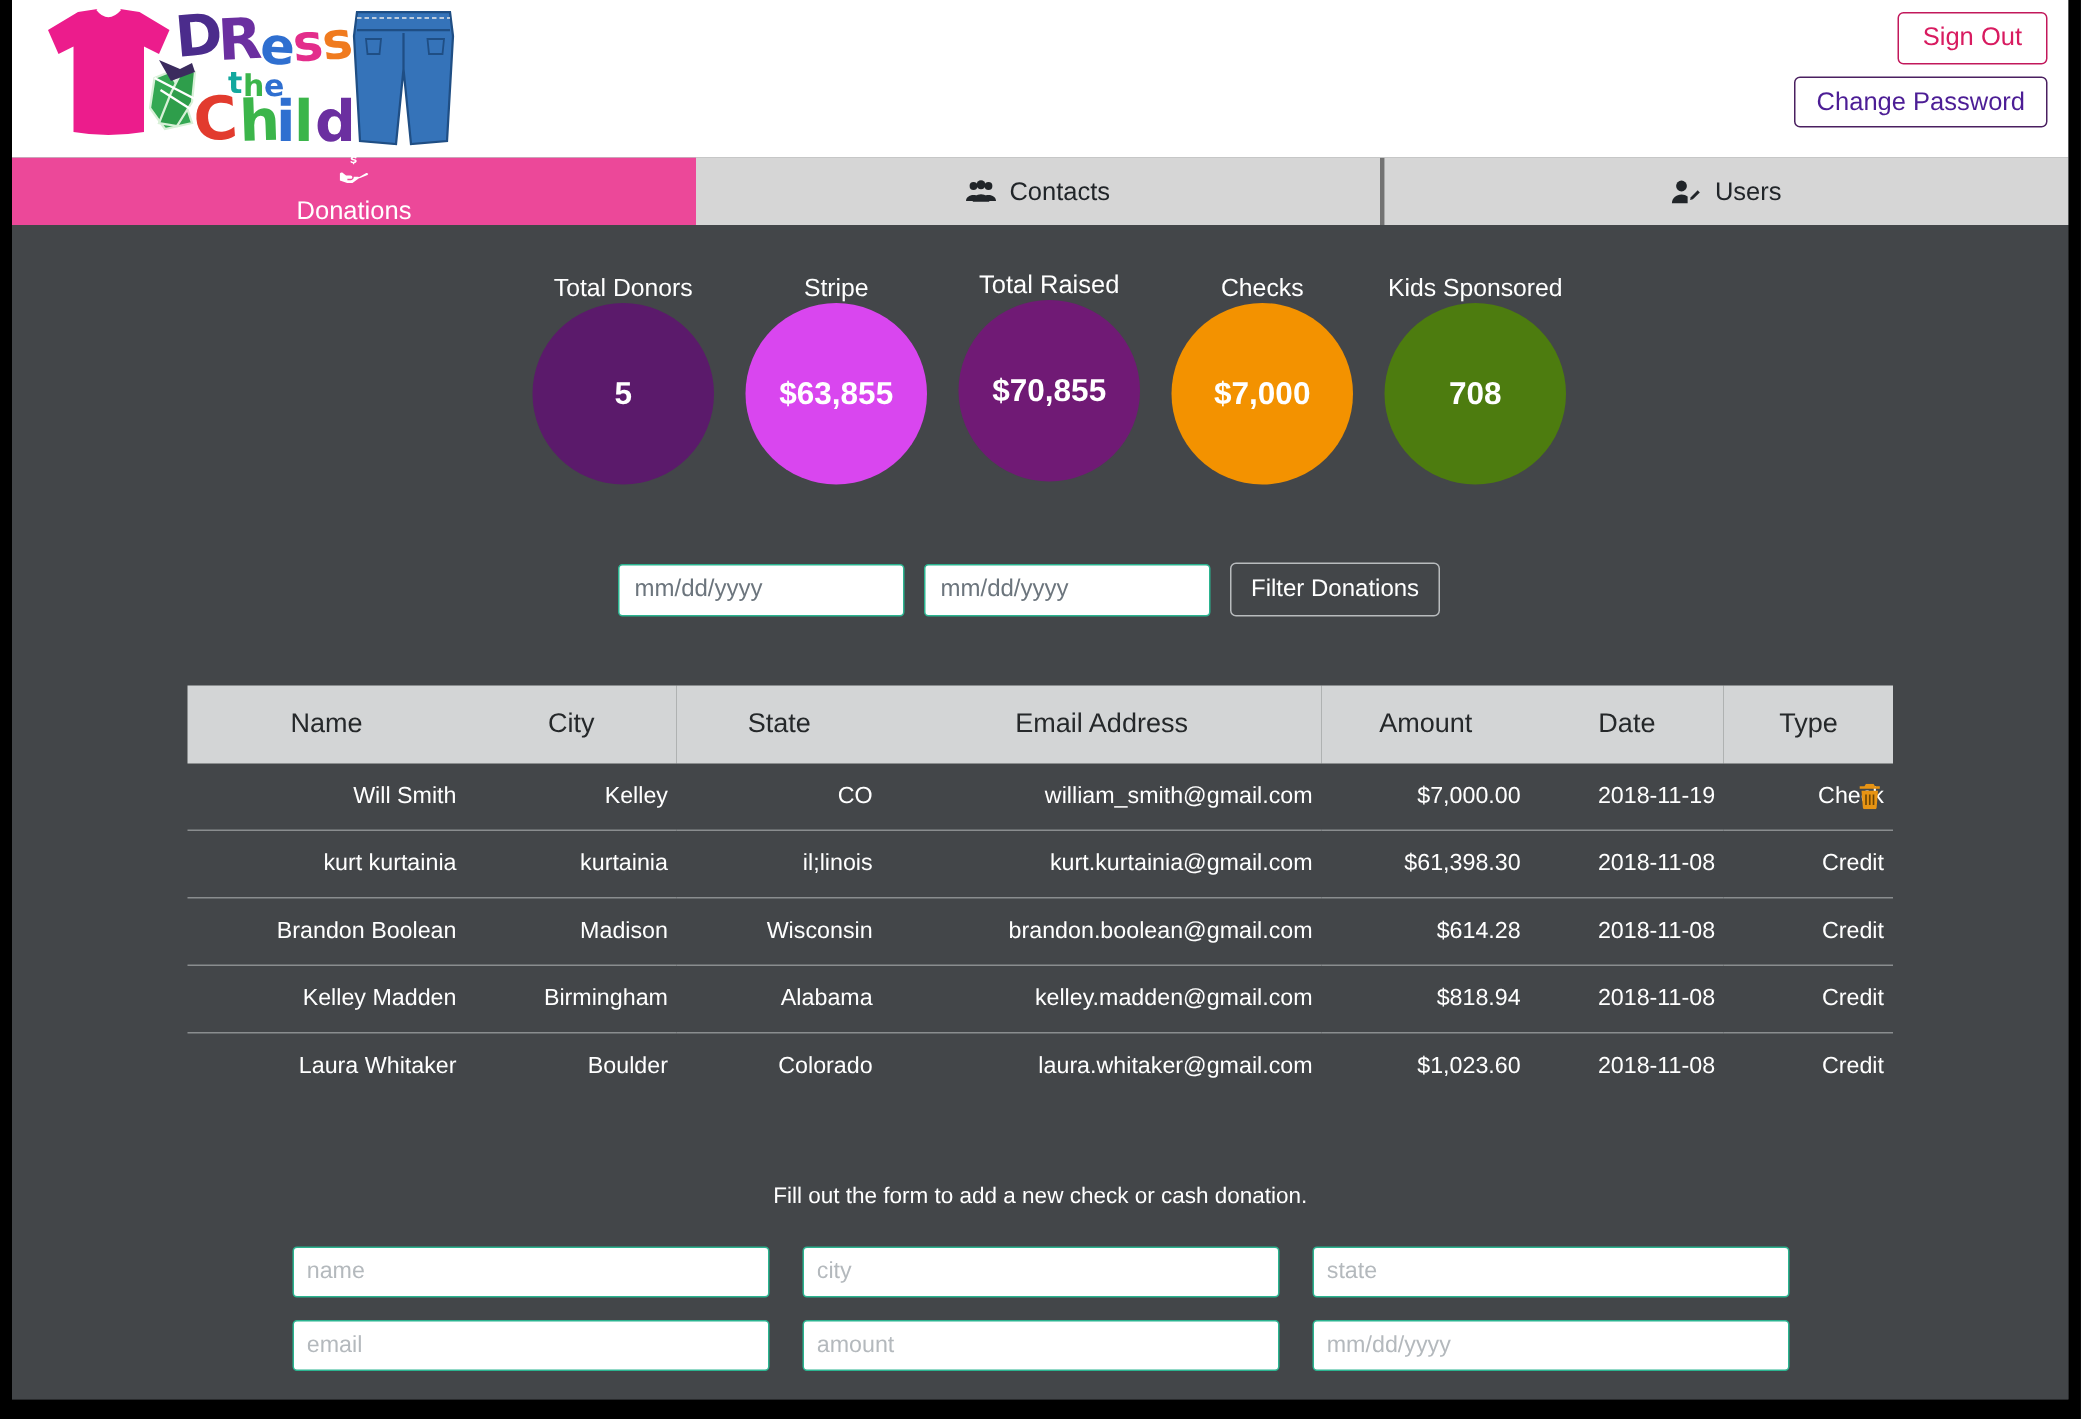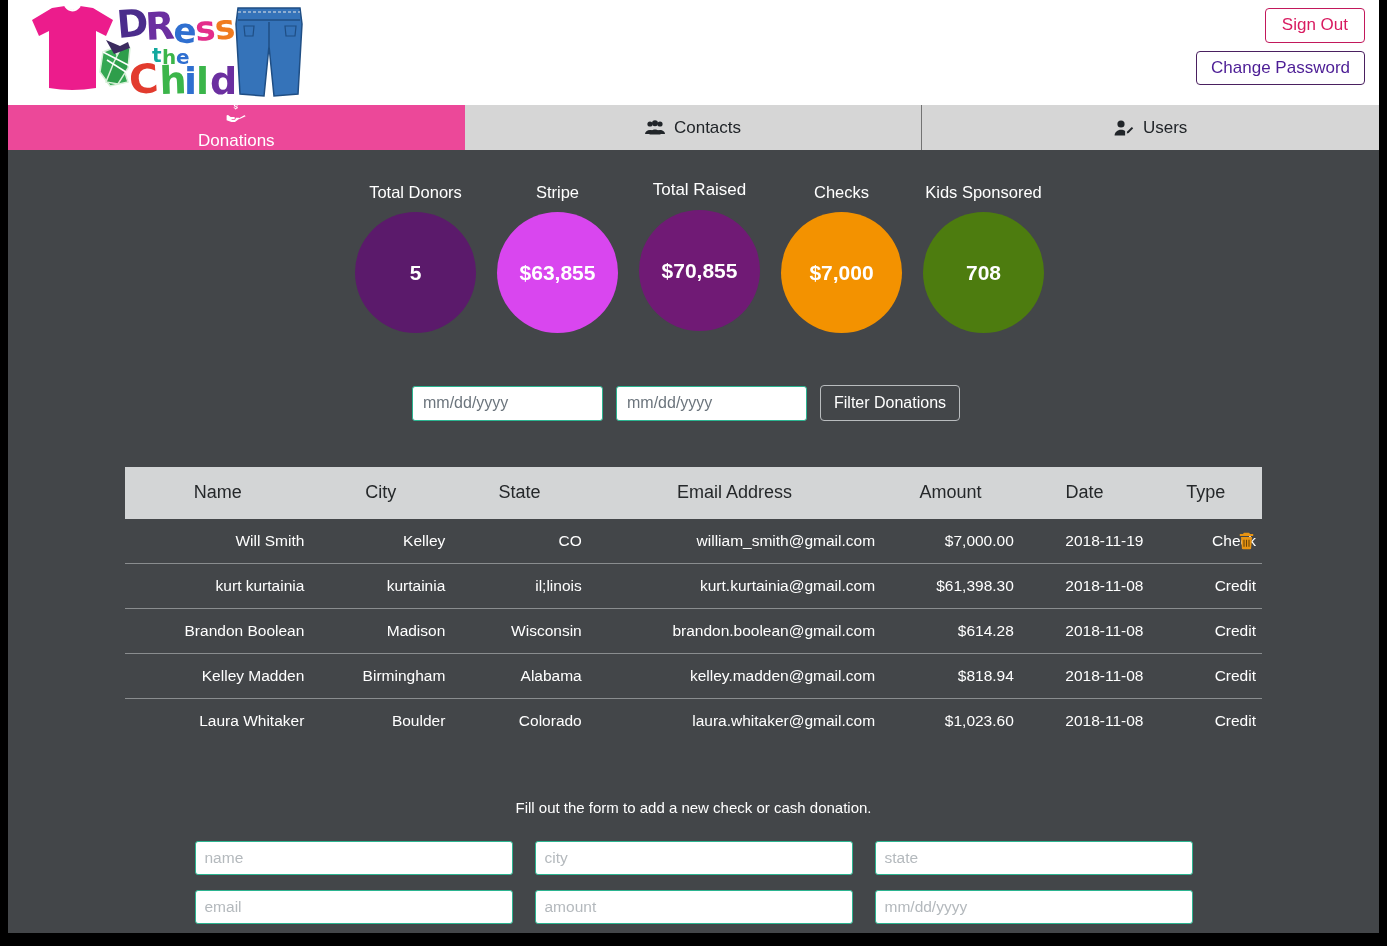--- a/index.html
+++ b/index.html
@@ -76,21 +76,21 @@
   }
   .tab {
     flex: 1 1 0;
     display: flex;
     align-items: center;
     justify-content: center;
     font-size: 17px;
     cursor: pointer;
     height: 45px;
     gap: 9px;
-    border-right: 1px solid #737373;
+    border-right: 3px solid #737373;
   }
   .tab:last-child { border-right: none; }
   .tab.active {
     background: #ec4899;
     color: #ffffff;
     border-right: none;
     flex-direction: column;
   }
   .tab.inactive {
     background: #d6d6d6;
@@ -116,21 +116,20 @@
     margin-top: 30px;
   }
   .stat {
     display: flex;
     flex-direction: column;
     align-items: center;
   }
   .stat-label {
     color: #ffffff;
     font-size: 16.5px;
-    margin-bottom: 10px;
     white-space: nowrap;
   }
   .stat-circle {
     width: 121px; height: 121px;
     border-radius: 50%;
     display: flex;
     align-items: center;
     justify-content: center;
     color: #ffffff;
     font-size: 21px;

